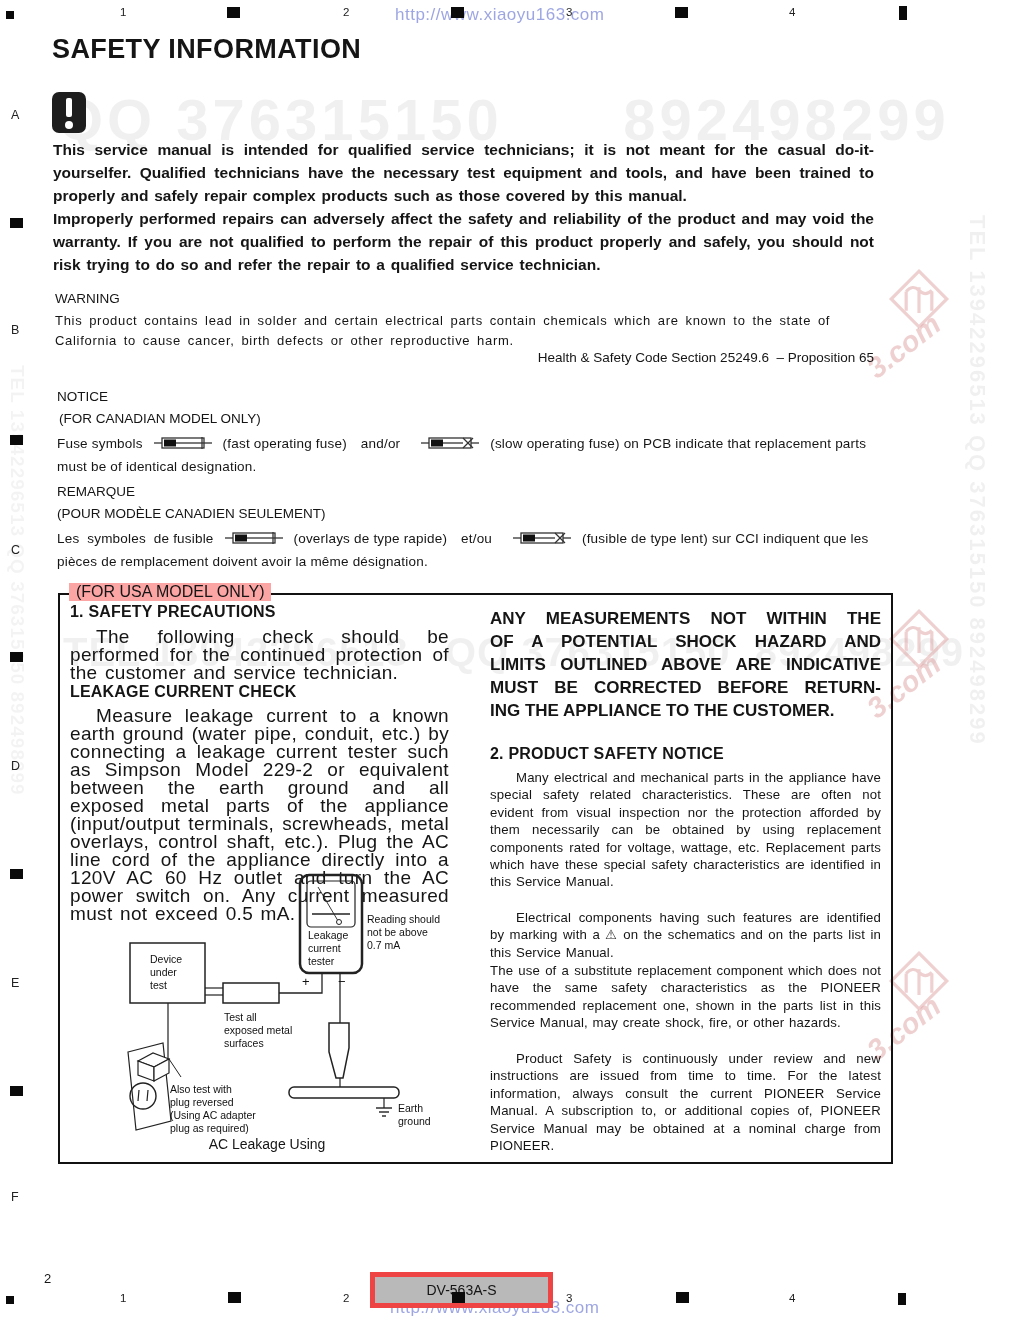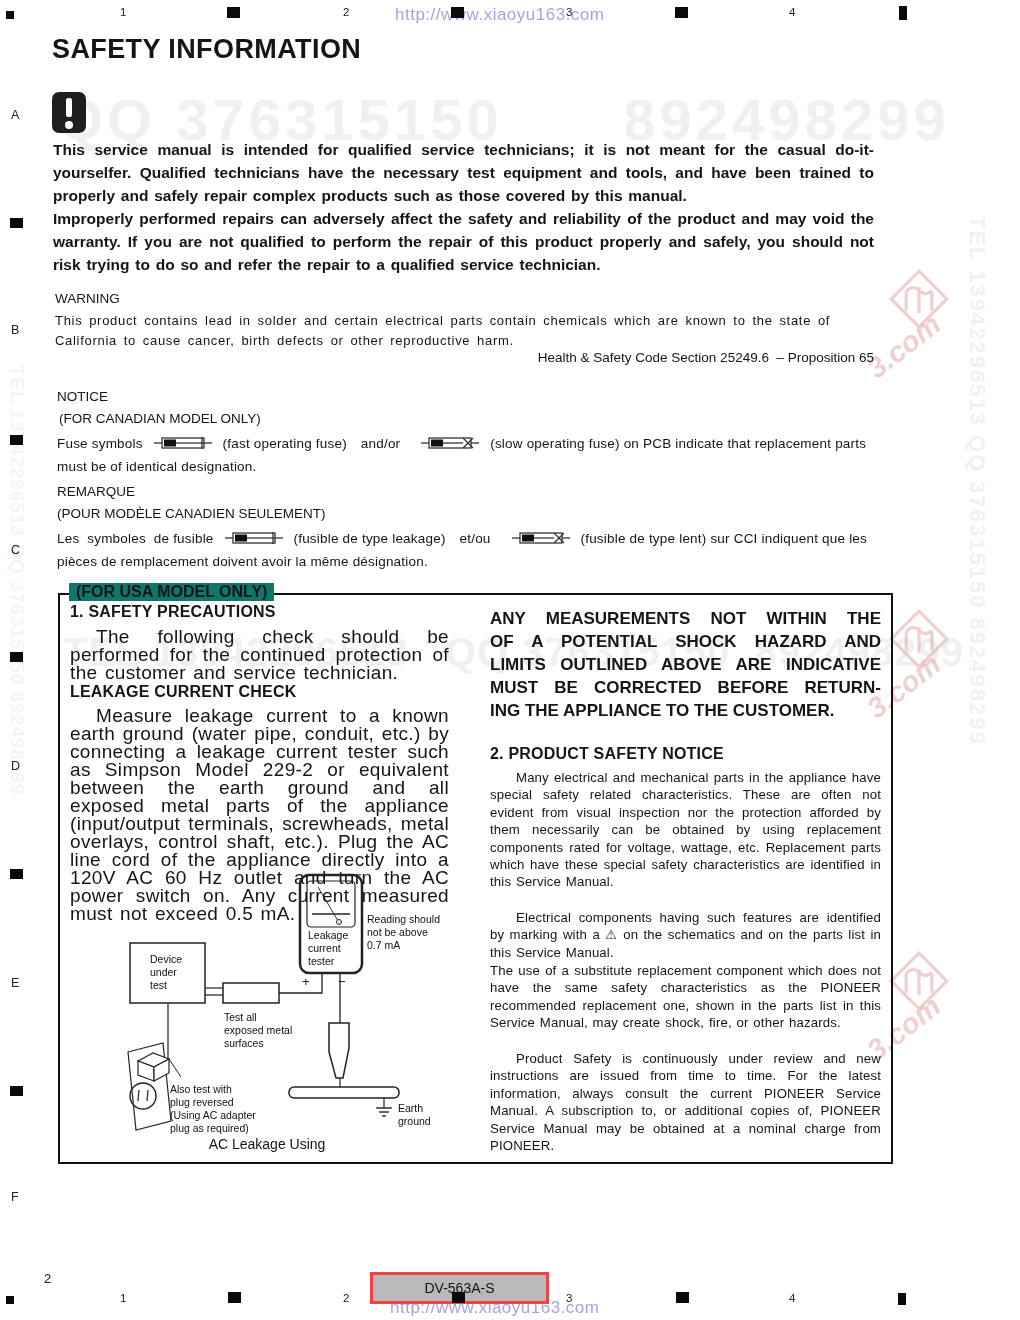--- a/index.html
+++ b/index.html
@@ -22,34 +22,34 @@
   .warnicon .dot{position:absolute;left:13px;top:29px;width:8px;height:8px;background:#fff;border-radius:50%;}
   .introp{position:absolute;left:53px;width:821px;margin:0;font-weight:bold;font-size:15.5px;
           line-height:23px;text-align:justify;word-spacing:1.5px;}
   .smalllbl{position:absolute;font-size:13.5px;}
   .warnbody{position:absolute;left:55px;top:311px;width:819px;font-size:13px;line-height:19.5px;
             letter-spacing:.7px;word-spacing:2.5px;}
   .codeline{position:absolute;left:55px;top:350px;width:819px;font-size:13.5px;text-align:right;}
   .fuseline{position:absolute;font-size:13.5px;line-height:22.5px;letter-spacing:.2px;}
   .fusesvg{vertical-align:-2px;margin:0 7px;}
   .usabox{position:absolute;left:58px;top:593px;width:831px;height:567px;border:2px solid #111;}
-  .usatitle{position:absolute;left:9px;top:-12px;background:#0f766e;padding:0 7px;font-weight:bold;font-size:16px;}
+  .usatitle{position:absolute;left:9px;top:-12px;background:#fca5a5;padding:0 7px;font-weight:normal;font-size:16px;}
   .colh{position:absolute;margin:0;font-size:16px;font-weight:bold;letter-spacing:.2px;}
   .lbody{position:absolute;left:10px;width:379px;font-size:19px;line-height:18px;text-align:justify;
          letter-spacing:.35px;word-spacing:1.8px;}
   .rbody{position:absolute;left:430px;width:391px;font-size:13.2px;line-height:17.4px;text-align:justify;
          letter-spacing:.15px;word-spacing:1px;}
   .ind{text-indent:26px;}
   .shout{position:absolute;left:430px;width:391px;font-weight:bold;font-size:17px;line-height:23px;}
   .shout .jl{text-align:justify;text-align-last:justify;}
   .diagram{position:absolute;left:2px;top:270px;width:412px;height:295px;}
   .dlabel{position:absolute;font-size:10.5px;line-height:13px;color:#111;}
   .dcap{position:absolute;left:80px;top:271px;width:250px;text-align:center;font-size:14px;}
   .footbox{position:absolute;left:370px;top:1272px;width:173px;height:26px;background:#b9b9b9;
-           border:3px solid #ef4444;display:flex;align-items:center;justify-content:center;font-size:14px;}
+           border:5px solid #ef4444;display:flex;align-items:center;justify-content:center;font-size:14px;}
 </style>
 </head>
 <body>
 
 <div id="page">
 
   <div class="wmblue" style="left:395px;top:5px;">http://www.xiaoyu163.com</div>
   <div class="wm pre" style="left:58px;top:86px;font-size:58px;letter-spacing:4px;">QQ 376315150      892498299</div>
   <div class="wm pre" style="left:63px;top:630px;font-size:40px;letter-spacing:1px;">TEL 13942296513   QQ 376315150  892498299</div>
   <div class="wm" style="left:964px;top:215px;font-size:22px;letter-spacing:2px;writing-mode:vertical-rl;">TEL 13942296513 QQ 376315150 892498299</div>
@@ -156,21 +156,21 @@
     <svg class="fusesvg" width="58" height="14" viewBox="0 0 58 14">
         <g stroke="#333" fill="none" stroke-width="1.3">
           <line x1="0" y1="7" x2="8" y2="7"></line>
           <rect x="8" y="2" width="42" height="10"></rect>
           <line x1="22" y1="7" x2="50" y2="7"></line>
           <line x1="48" y1="1" x2="48" y2="13"></line>
           <line x1="50" y1="7" x2="58" y2="7"></line>
         </g>
         <rect x="10" y="3.5" width="12" height="7" fill="#111"></rect>
       </svg>
-    <span>(fusible de type leakage)</span>
+    <span>(overlays de type rapide)</span>
     <span style="margin:0 10px;">et/ou</span>
     <svg class="fusesvg" width="58" height="14" viewBox="0 0 58 14">
         <g stroke="#333" fill="none" stroke-width="1.3">
           <line x1="0" y1="7" x2="8" y2="7"></line>
           <rect x="8" y="2" width="42" height="10"></rect>
           <line x1="22" y1="7" x2="42" y2="7"></line>
           <line x1="42" y1="2" x2="52" y2="12"></line>
           <line x1="52" y1="2" x2="42" y2="12"></line>
           <line x1="50" y1="7" x2="58" y2="7"></line>
         </g>

